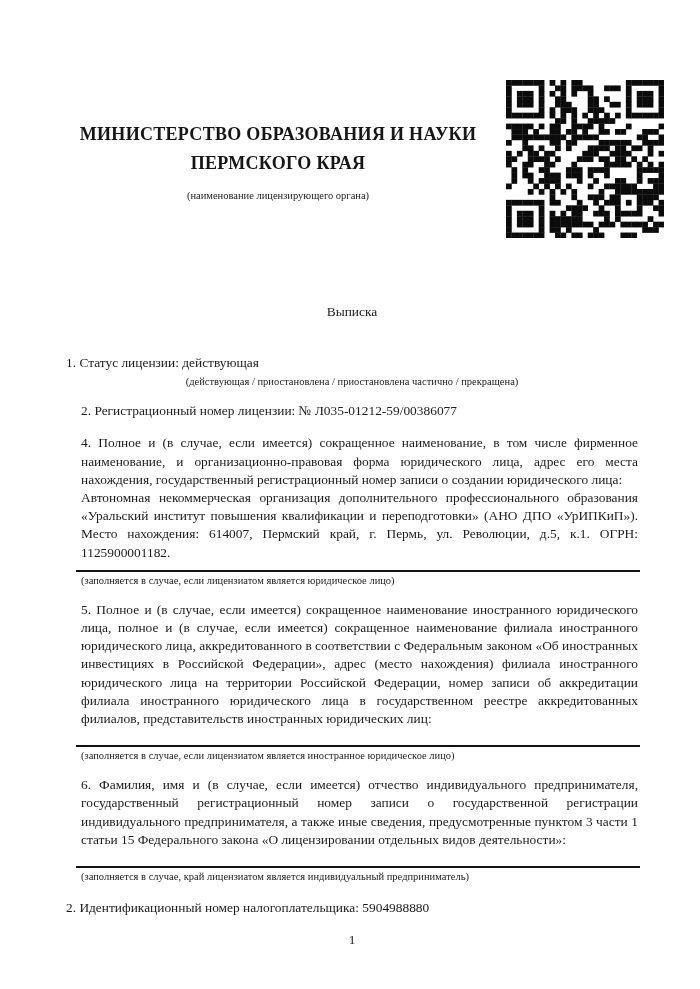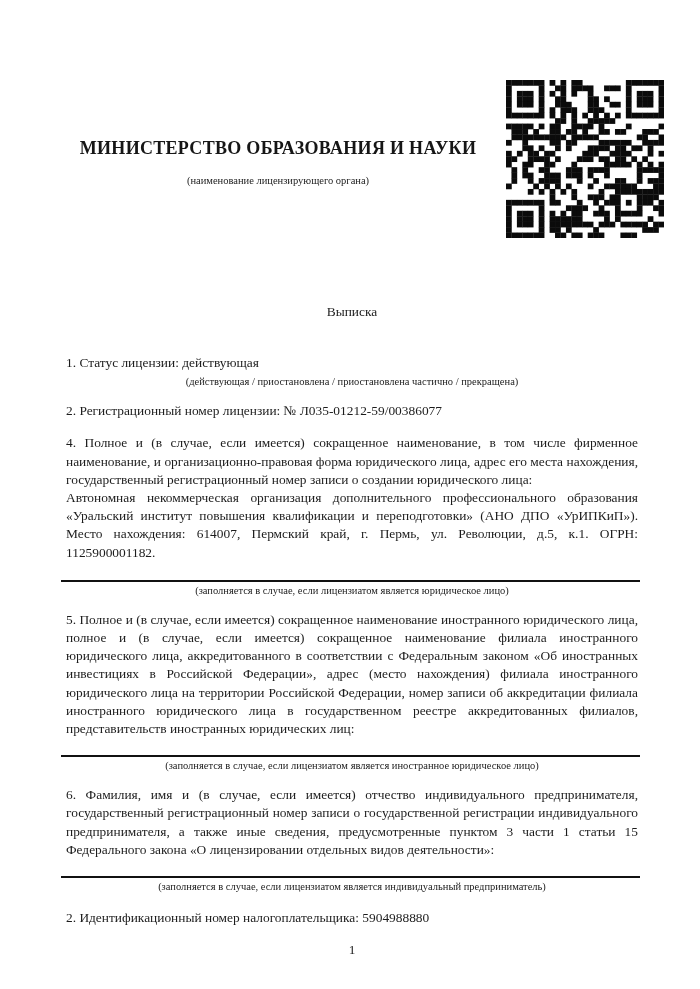--- a/index.html
+++ b/index.html
@@ -30,54 +30,55 @@
   .qr {
     position: absolute; right: -26px; top: 0;
     width: 158px; height: 158px;
   }
   .qr svg { display: block; }
   
   .doc-title { margin-top: 62px; text-align: center; font-size: 13.4px; line-height: 19px; font-family: Liberation Serif, serif; }
   
   .item { font-size: 13.4px; line-height: 18.2px; }
   .item p { margin: 0; }
-  .mt-item { margin-top: 14px; }
+  .mt-item { margin-top: 14px; margin-left: 15px; }
   .mt-first { margin-top: 33px; }
   .mt-7 { margin-top: 16px; }
   .just { text-align: justify; }
   .answer-underlined {
     border-bottom: 2px solid #111;
-    padding-bottom: 18px;
+    padding-bottom: 8px;
     margin-left: -5px !important; margin-right: -2px !important;
     padding-left: 5px; padding-right: 2px;
   }
   .blank-answer-line {
     height: 17px;
     border-bottom: 2px solid #111;
     margin-left: -5px; margin-right: -2px;
   }
   .fill-caption {
-    font-size: 10.5px; line-height: 13px; text-align: center;
+    font-size: 10.5px; line-height: 13px; 
     margin-top: 2px; color: #222;
   }
   .status-caption {
     font-size: 10.5px; line-height: 13px; text-align: center;
     margin-top: 3px; color: #222;
   }
   
   .page-number { text-align: center; font-size: 13.4px; margin-top: 15px; }
 </style>
 </head>
 <body>
 
 <div class="page">
 
   <div class="header">
     <div class="header-text">
       <div class="ministry-line">МИНИСТЕРСТВО ОБРАЗОВАНИЯ И НАУКИ</div>
+      <div class="ministry-line">ПЕРМСКОГО КРАЯ</div>
       <div class="ministry-caption">(наименование лицензирующего органа)</div>
     </div>
     <div class="qr" id="qr">
         <svg width="158" height="158" viewBox="0 0 158 158" xmlns="http://www.w3.org/2000/svg">
           <rect width="158" height="158" fill="#fff"></rect>
           <g fill="#0b0b0b">
             <rect x="0.00" y="0.00" width="5.75" height="5.75"></rect>
             <rect x="5.45" y="0.00" width="5.75" height="5.75"></rect>
             <rect x="10.90" y="0.00" width="5.75" height="5.75"></rect>
             <rect x="16.34" y="0.00" width="5.75" height="5.75"></rect>
@@ -539,21 +540,21 @@
 
   <div class="item mt-item">
     <p class="just">5. Полное и (в случае, если имеется) сокращенное наименование иностранного юридического лица, полное и (в случае, если имеется) сокращенное наименование филиала иностранного юридического лица, аккредитованного в соответствии с Федеральным законом «Об иностранных инвестициях в Российской Федерации», адрес (место нахождения) филиала иностранного юридического лица на территории Российской Федерации, номер записи об аккредитации филиала иностранного юридического лица в государственном реестре аккредитованных филиалов, представительств иностранных юридических лиц:</p>
     <div class="blank-answer-line"></div>
     <div class="fill-caption">(заполняется в случае, если лицензиатом является иностранное юридическое лицо)</div>
   </div>
 
   <div class="item mt-item">
     <p class="just">6. Фамилия, имя и (в случае, если имеется) отчество индивидуального предпринимателя, государственный регистрационный номер записи о государственной регистрации индивидуального предпринимателя, а также иные сведения, предусмотренные пунктом 3 части 1 статьи 15 Федерального закона «О лицензировании отдельных видов деятельности»:</p>
     <div class="blank-answer-line"></div>
-    <div class="fill-caption">(заполняется в случае, если лицензиатом является индивидуальный предприниматель)</div>
+    <div class="fill-caption">(заполняется в случае, край лицензиатом является индивидуальный предприниматель)</div>
   </div>
 
   <div class="item mt-7">
     <p>2. Идентификационный номер налогоплательщика: 5904988880</p>
   </div>
 
   <div class="page-number">1</div>
 
 </div>
 

